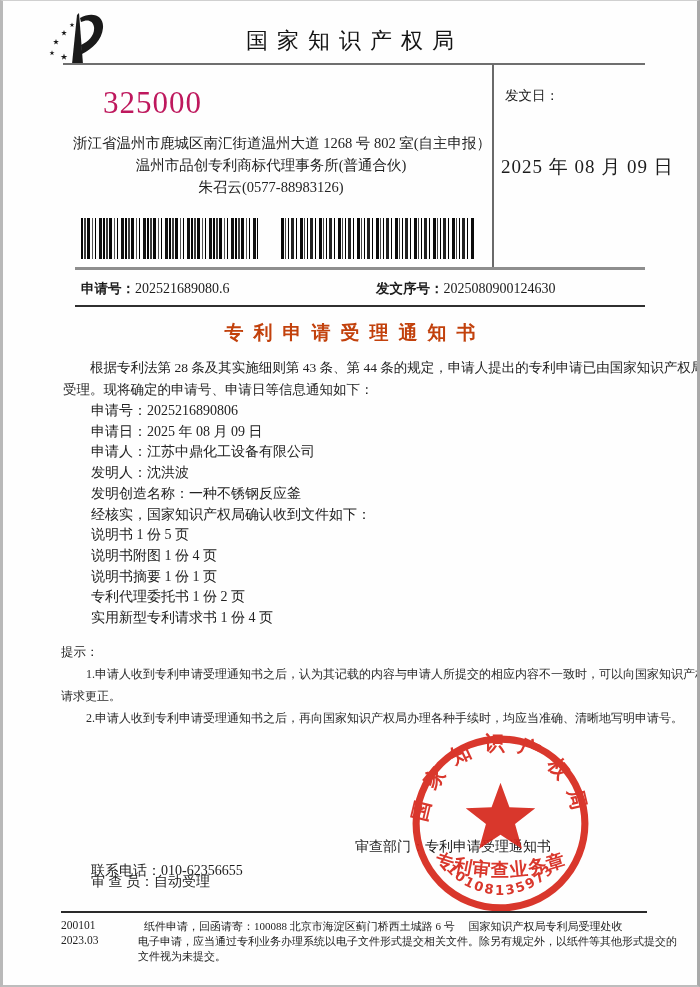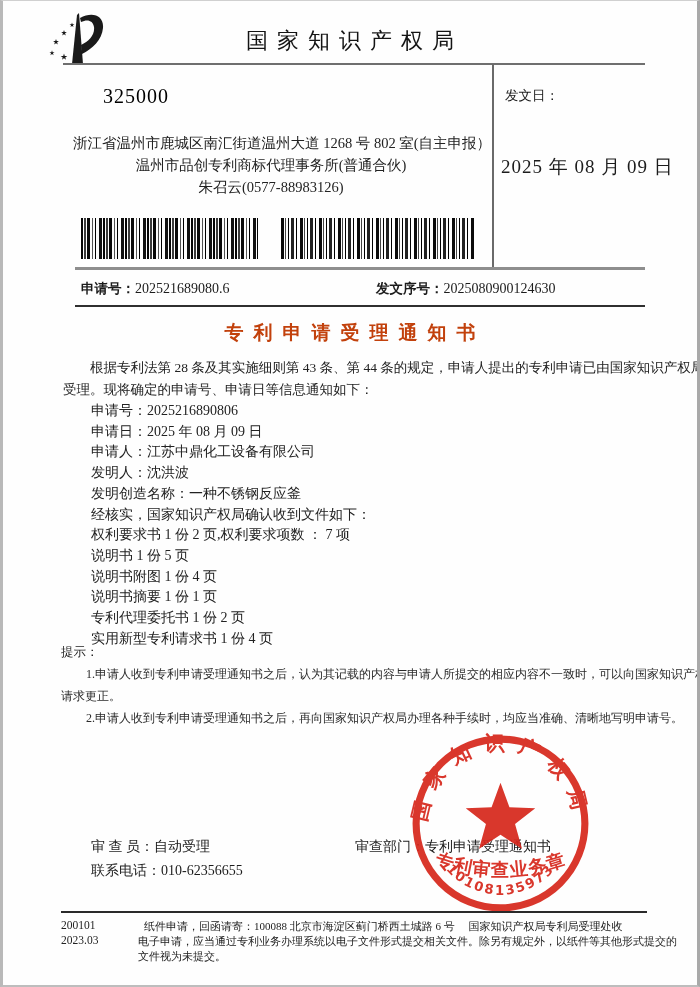--- a/index.html
+++ b/index.html
@@ -5,21 +5,21 @@
   html,body{margin:0;padding:0;background:#e8e8e8;}
   .page{position:relative;width:700px;height:987px;background:#fefefe;margin:0 auto;
         border-left:3px solid #b9b9b9;border-right:3px solid #a9a9a9;border-top:1px solid #d0d0d0;border-bottom:2px solid #bdbdbd;
         box-sizing:border-box;overflow:hidden;
         font-family:"Liberation Serif","DejaVu Serif",serif;color:#1c1c1c;}
   .abs{position:absolute;}
   .nowrap{white-space:nowrap;}
   .agency-title{left:0;right:0;top:25px;text-align:center;font-size:22px;letter-spacing:9px;text-indent:9px;color:#141414;}
   .header-rule{left:60px;top:62px;width:582px;height:2px;background:#6f6f6f;}
   .vdiv{left:489px;top:63px;width:2px;height:204px;background:#6a6a6a;}
-  .postcode{left:100px;top:84px;font-size:20px;letter-spacing:1px;color:#000000;}
+  .postcode{left:100px;top:84px;font-size:31px;letter-spacing:1px;color:#be185d;}
   .addr{left:70px;top:123px;width:396px;text-align:center;font-size:14.5px;line-height:22px;color:#222;margin-top:8px;}
   .dispatch-label{left:502px;top:86px;font-size:13.5px;}
   .dispatch-date{left:498px;top:153px;width:150px;text-align:center;font-size:19px;letter-spacing:1px;}
   .barcode{top:217px;height:41px;background:
      repeating-linear-gradient(90deg,#050505 0 2px,#fdfdfd 2px 3px,#3a3a3a 3px 5px,#fdfdfd 5px 6px,#090909 6px 9px,#fdfdfd 9px 11px,#555 11px 12px,#fdfdfd 12px 14px,#000 14px 15px,#fdfdfd 15px 18px,#111 18px 21px,#fdfdfd 21px 22px);}
   .barcode1{left:78px;width:177px;}
   .barcode2{left:278px;width:194px;background:
      repeating-linear-gradient(90deg,#0a0a0a 0 3px,#fdfdfd 3px 4px,#444 4px 5px,#fdfdfd 5px 7px,#000 7px 8px,#fdfdfd 8px 10px,#222 10px 13px,#fdfdfd 13px 15px,#000 15px 16px,#fdfdfd 16px 19px);}
   .gray-rule{left:72px;top:266px;width:570px;height:3px;background:#8e8e8e;}
   .appno-row{top:279px;font-size:14px;}
@@ -90,34 +90,33 @@
   <div class="abs intro-line indent nowrap" style="top:358px">根据专利法第 28 条及其实施细则第 43 条、第 44 条的规定，申请人提出的专利申请已由国家知识产权局</div>
   <div class="abs intro-line nowrap" style="top:380px">受理。现将确定的申请号、申请日等信息通知如下：</div>
 
   <div class="abs fields">
     <div class="nowrap">申请号：2025216890806</div>
     <div class="nowrap">申请日：2025 年 08 月 09 日</div>
     <div class="nowrap">申请人：江苏中鼎化工设备有限公司</div>
     <div class="nowrap">发明人：沈洪波</div>
     <div class="nowrap">发明创造名称：一种不锈钢反应釜</div>
     <div class="nowrap">经核实，国家知识产权局确认收到文件如下：</div>
-    <div class="nowrap">权利要求书 1 份 2 页,权利要求项数 ： 7 项</div>
     <div class="nowrap">说明书 1 份 5 页</div>
     <div class="nowrap">说明书附图 1 份 4 页</div>
     <div class="nowrap">说明书摘要 1 份 1 页</div>
     <div class="nowrap">专利代理委托书 1 份 2 页</div>
     <div class="nowrap">实用新型专利请求书 1 份 4 页</div>
   </div>
 
   <div class="abs tips-label">提示：</div>
   <div class="abs tip nowrap" style="left:58px;top:665px;padding-left:25px">1.申请人收到专利申请受理通知书之后，认为其记载的内容与申请人所提交的相应内容不一致时，可以向国家知识产权局</div>
   <div class="abs tip nowrap" style="left:58px;top:687px">请求更正。</div>
   <div class="abs tip nowrap" style="left:58px;top:709px;padding-left:25px">2.申请人收到专利申请受理通知书之后，再向国家知识产权局办理各种手续时，均应当准确、清晰地写明申请号。</div>
 
-  <div class="abs sign nowrap" style="left:88px;top:837px">
+  <div class="abs sign nowrap" style="left:88px;top:872px">
     <span>审 查 员：</span><span>自动受理</span>
   </div>
   <div class="abs sign nowrap" style="left:352px;top:837px">
     <span>审查部门：</span><span>专利申请受理通知书</span>
   </div>
   <div class="abs sign nowrap" style="left:88px;top:861px">
     <span>联系电话：</span><span>010-62356655</span>
   </div>
 
   <svg class="abs seal" viewBox="0 0 180 180">

